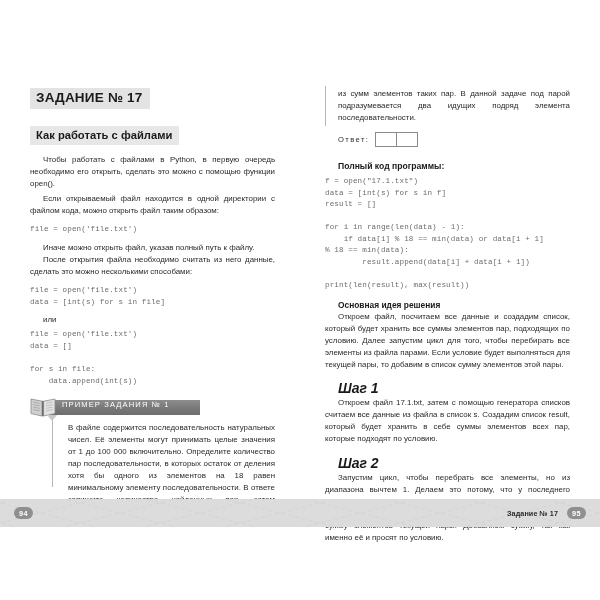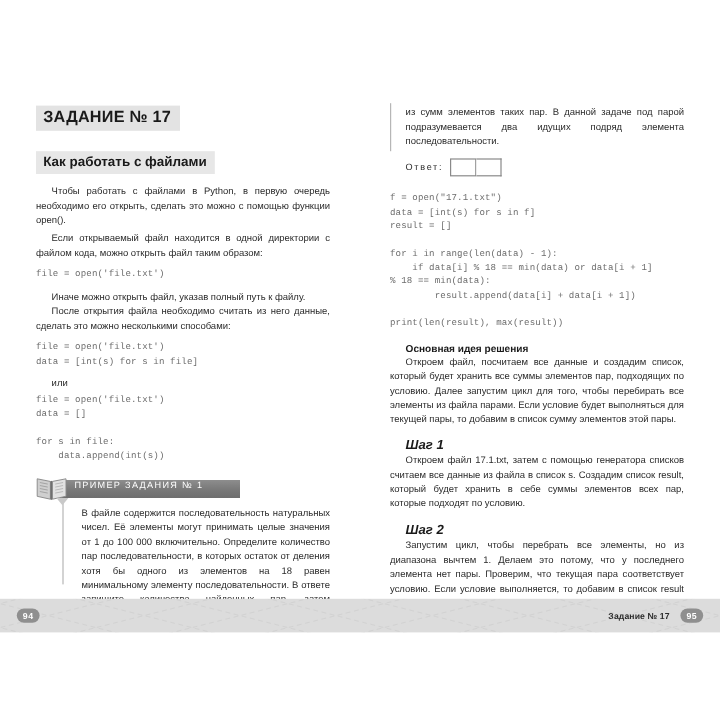--- a/index.html
+++ b/index.html
@@ -69,21 +69,21 @@
     margin: 0 0 7px 0;
     line-height: 1.2;
   }
   .h-bold-run {
     font-size: 8.4px;
     font-weight: bold;
     margin: 9px 0 1px 0;
     text-indent: 13px;
   }
   .h-step {
-    font-size: 11px;
+    font-size: 14px;
     font-weight: bold;
     font-style: italic;
     margin: 9px 0 1px 0;
     text-indent: 13px;
   }
   .lead-bold {
     font-size: 8.6px;
     font-weight: bold;
     margin: 0 0 5px 0;
     text-indent: 13px;
@@ -324,20 +324,21 @@
       <div class="answer-row">
         <span class="answer-label">Ответ:</span>
         <span class="answer-boxes">
           <span class="answer-cell"></span>
           <span class="answer-cell"></span>
         </span>
       </div>
     </div>
 
 
+    <div class="lead-bold">Полный код программы:</div>
 
     <pre class="code tight-top">f = open("17.1.txt")
 data = [int(s) for s in f]
 result = []
 
 for i in range(len(data) - 1):
     if data[i] % 18 == min(data) or data[i + 1]
 % 18 == min(data):
         result.append(data[i] + data[i + 1])
 

